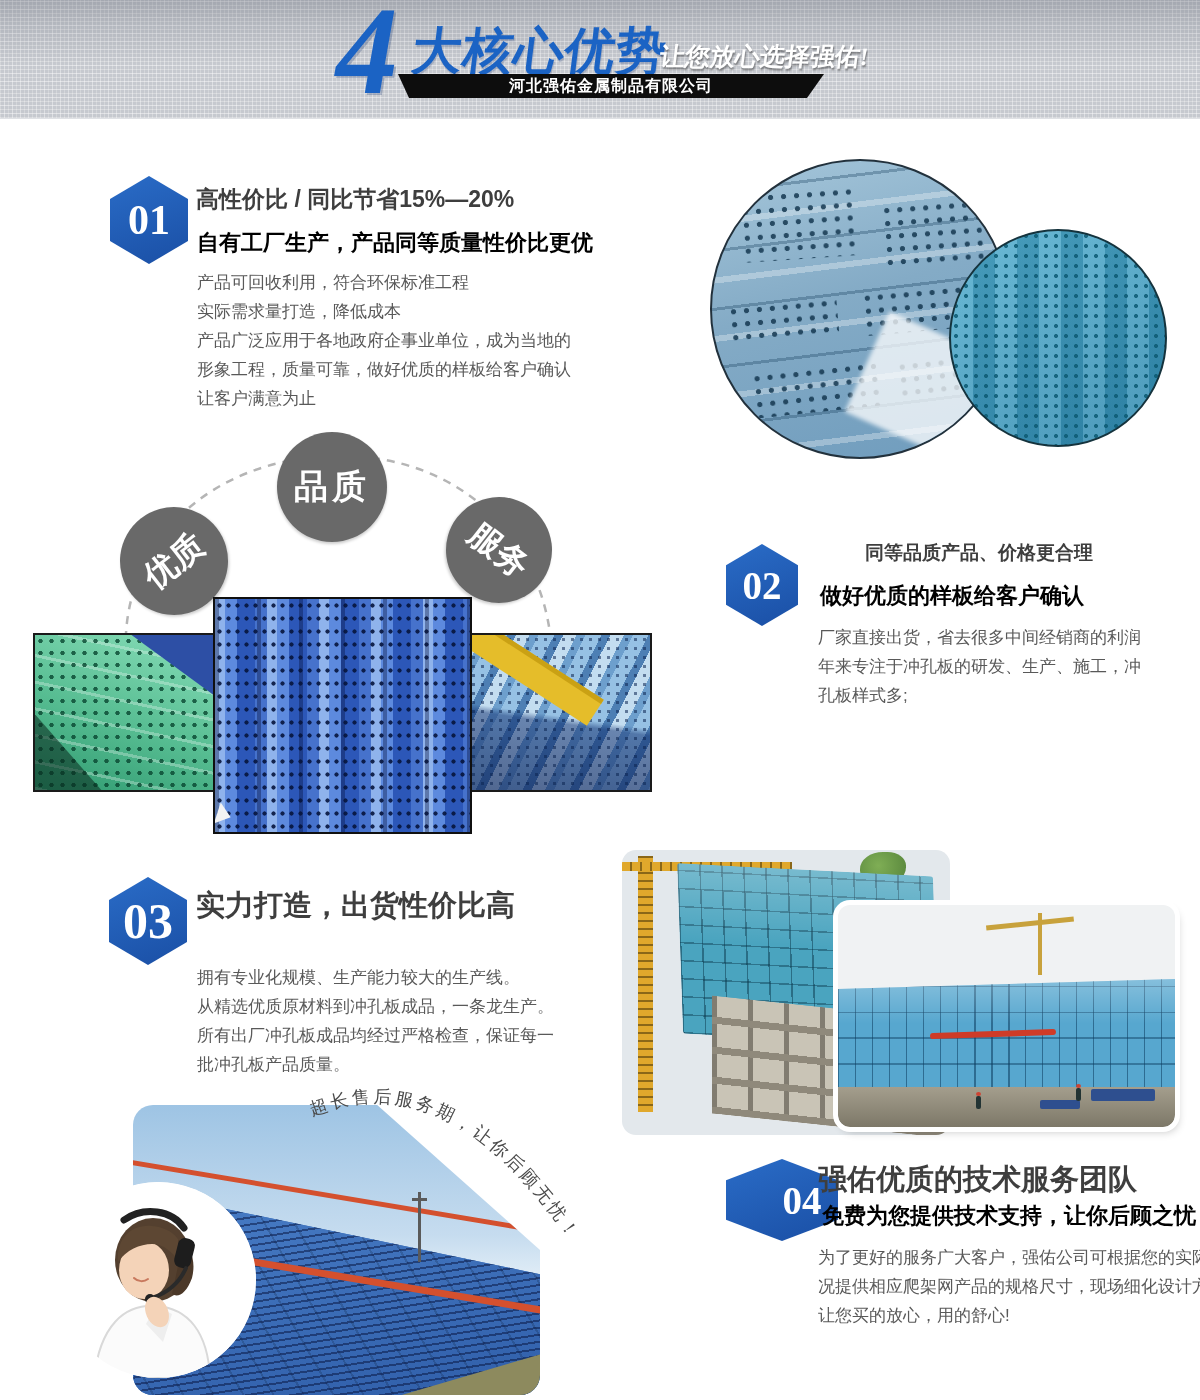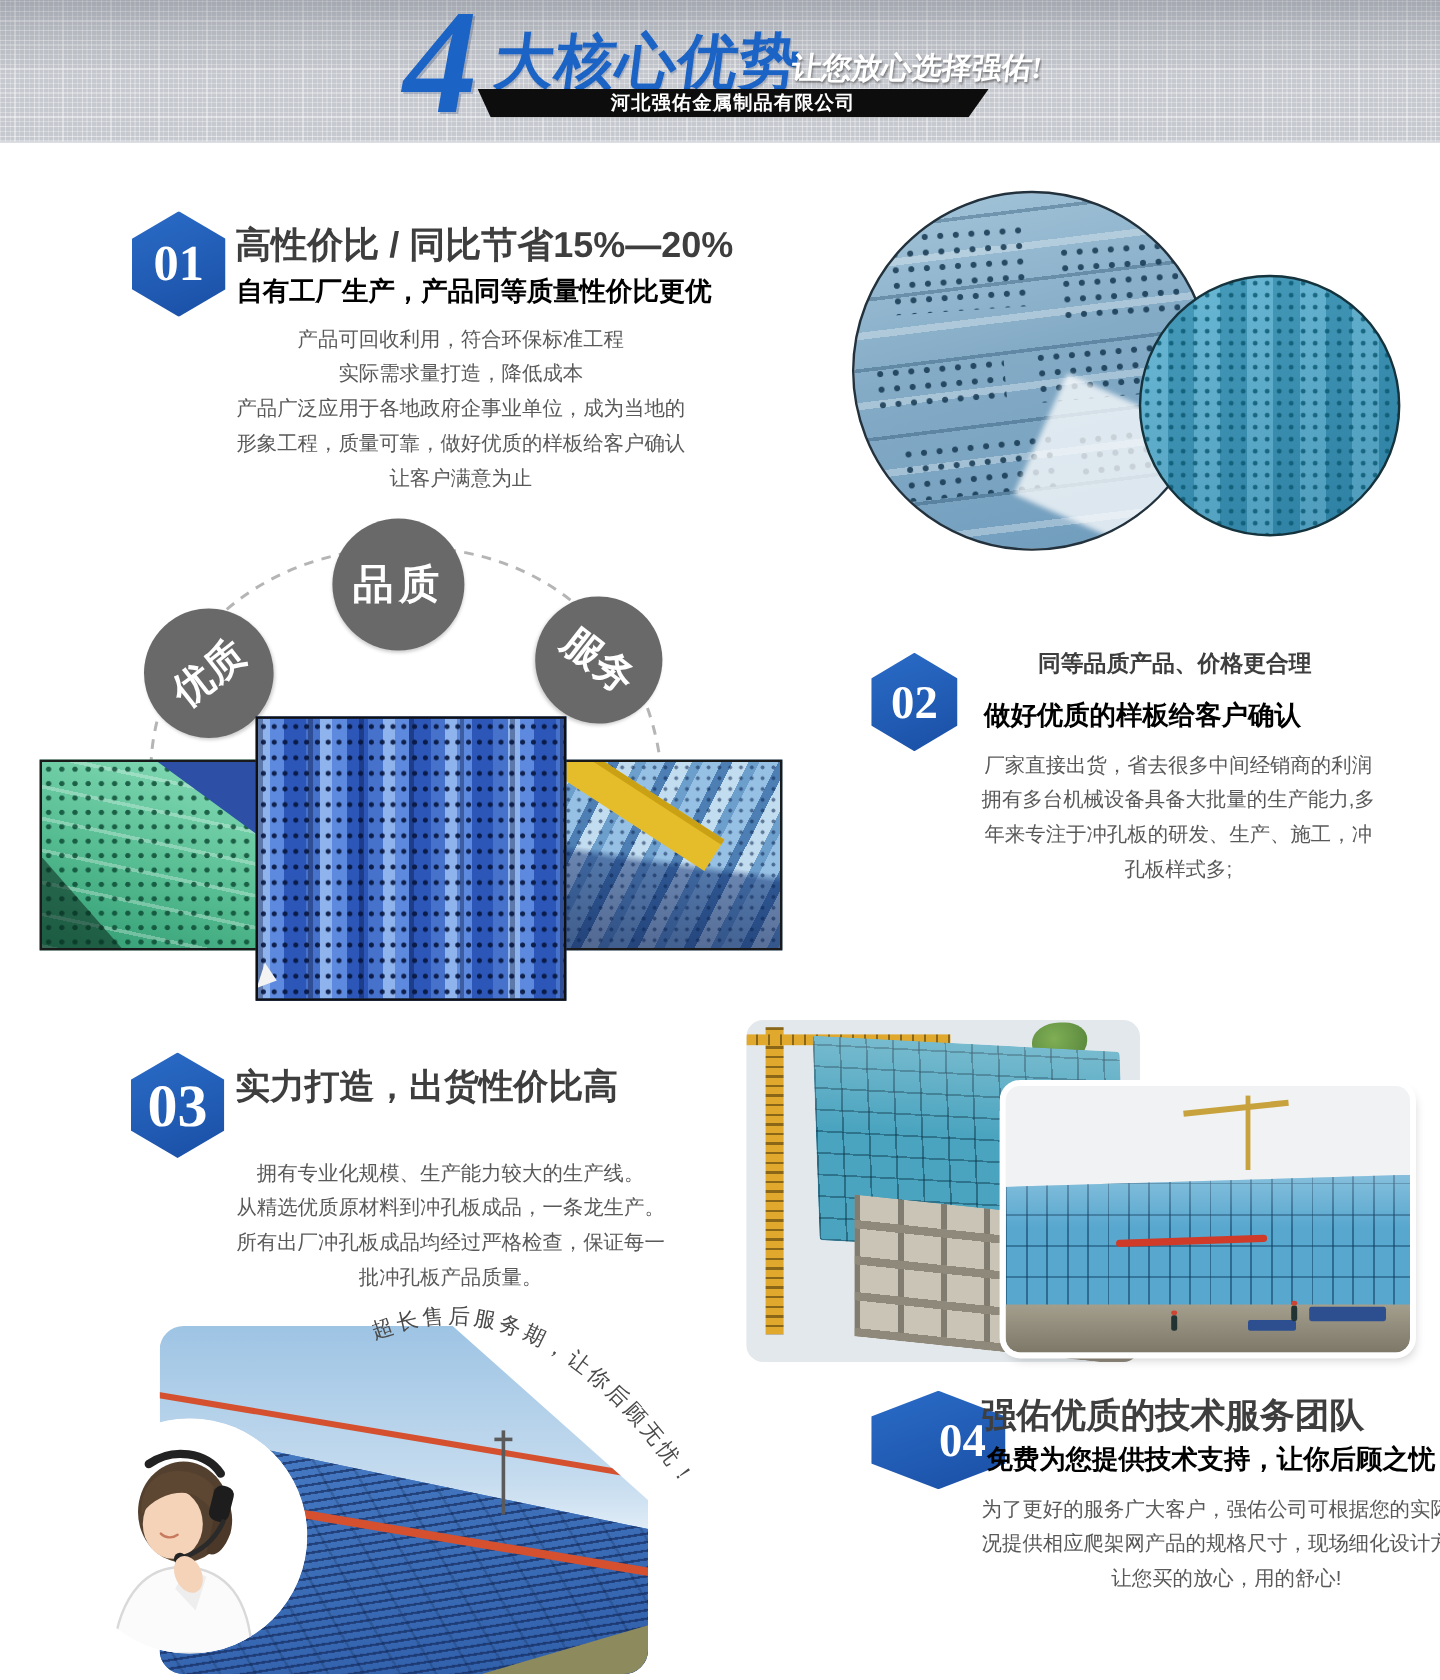--- a/index.html
+++ b/index.html
@@ -39,23 +39,23 @@
   .hex2{left:726px;top:544px;width:72px;height:82px;font-size:39px;}
   .hex3{left:109px;top:877px;width:78px;height:88px;font-size:50px;}
   .hex4{left:726px;top:1159px;width:72px;height:82px;font-size:39px;padding-left:40px;}
 
   .sec-title{position:absolute;font-weight:bold;color:#3e3e3e;white-space:nowrap;}
   .t-sans{font-family:"Liberation Sans","DejaVu Sans",sans-serif;}
   .t-serif{font-family:"Liberation Serif","DejaVu Serif",serif;}
   .sec-sub{position:absolute;font-family:"Liberation Serif","DejaVu Serif",serif;
     font-weight:bold;color:#000000;white-space:nowrap;}
   .p-block{position:absolute;color:#595959;font-size:17px;line-height:29px;}
-  .p-line{white-space:nowrap;text-align:center;}
-
-  .s1-title{left:196px;top:184px;font-size:30px;}
+  .p-line{white-space:nowrap;}
+
+  .s1-title{left:196px;top:184px;font-size:23px;}
   .s1-sub{left:197px;top:228px;font-size:22px;}
   .s1-body{left:197px;top:268px;}
 
   .s2-title{left:818px;top:540px;font-size:19px;margin-left:47px;}
   .s2-sub{left:820px;top:581px;font-size:22px;}
   .s2-body{left:818px;top:623px;}
 
   .s3-title{left:196px;top:886px;font-size:29px;}
   .s3-sub{left:197px;top:925px;font-size:21px;}
   .s3-body{left:197px;top:963px;}
@@ -249,21 +249,20 @@
     <div class="stack-yellow"></div>
   </div>
 
   <div class="hex hex2">
     <span>02</span>
   </div>
   <div class="sec-title t-serif s2-title">同等品质产品、价格更合理</div>
   <div class="sec-sub s2-sub">做好优质的样板给客户确认</div>
   <div class="p-block s2-body">
     <div class="p-line">厂家直接出货，省去很多中间经销商的利润</div>
-    <div class="p-line">拥有多台机械设备具备大批量的生产能力,多</div>
     <div class="p-line">年来专注于冲孔板的研发、生产、施工，冲</div>
     <div class="p-line">孔板样式多;</div>
   </div>
 
   <div class="hex hex3">
     <span>03</span>
   </div>
   <div class="sec-title t-serif s3-title">实力打造，出货性价比高</div>
   <div class="p-block s3-body">
     <div class="p-line">拥有专业化规模、生产能力较大的生产线。</div>

